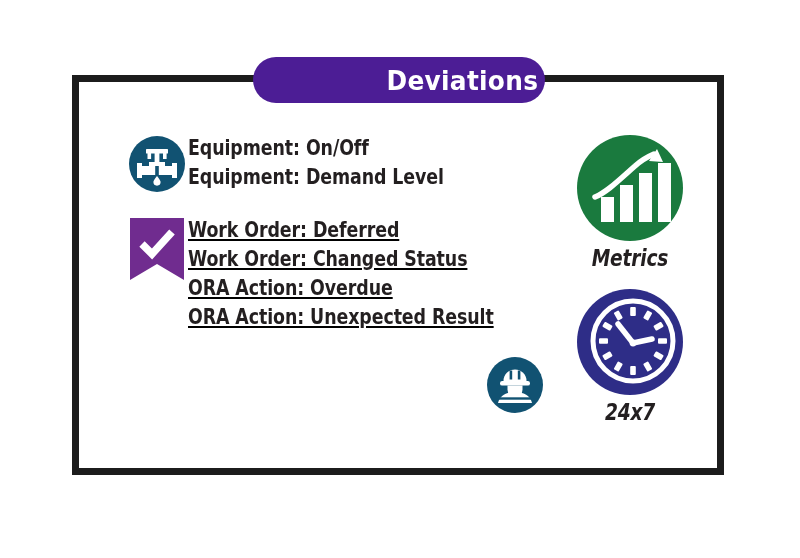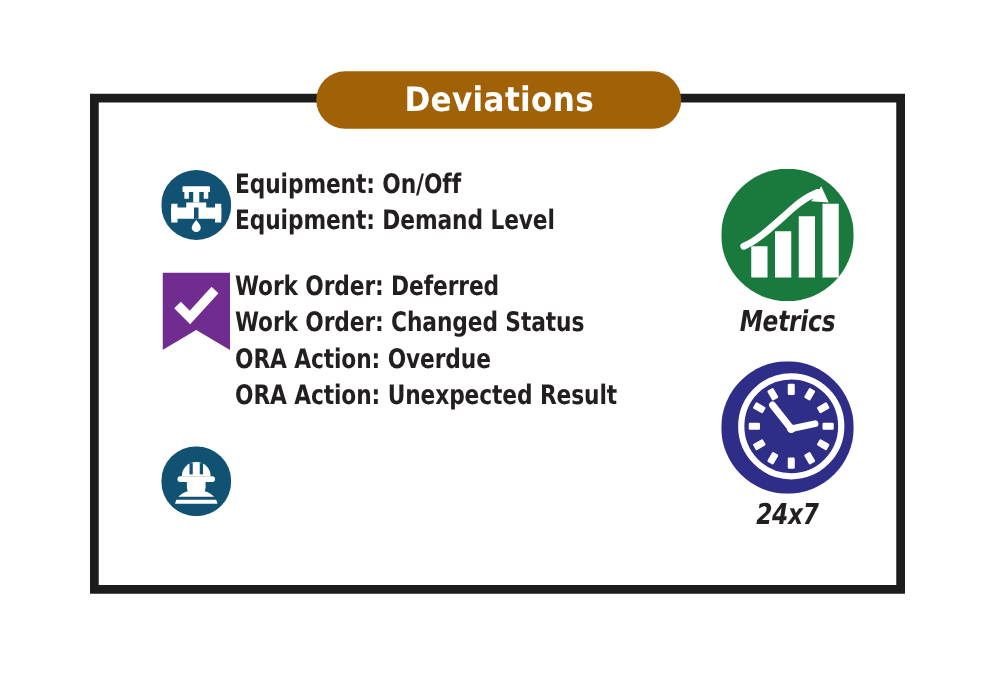--- a/index.html
+++ b/index.html
@@ -33,25 +33,25 @@
     box-sizing: border-box;
   }
 
   
   .title-pill {
     position: absolute;
     left: 253px;
     top: 57px;
     width: 292px;
     height: 46px;
-    background: #a16207;
+    background: #4c1d95;
     border-radius: 23px;
     display: flex;
     align-items: center;
-    justify-content: center;
+    justify-content: flex-end;
     z-index: 5;
   }
   .title-pill span {
     color: #ffffff;
     font-size: 27px;
     font-weight: bold;
     letter-spacing: 0.3px;
     font-family: "DejaVu Sans", sans-serif;
     transform: scaleX(0.92);
   }
@@ -60,23 +60,24 @@
   .groups {
     position: absolute;
     left: 126px;
     top: 133px;
     width: 420px;
   }
   .group {
     position: relative;
     display: flex;
     align-items: flex-start;
+    justify-content: flex-end;
   }
   .group.g1 { margin-bottom: 23px; }
-  .group.g2 { margin-bottom: 23px; }
+  .group.g2 { margin-bottom: 23px; text-decoration: underline; }
 
   .icon-slot {
     width: 62px;
     flex: 0 0 62px;
     display: flex;
     justify-content: flex-start;
     padding-top: 3px;
   }
   .lines {
     flex: 1 1 auto;

